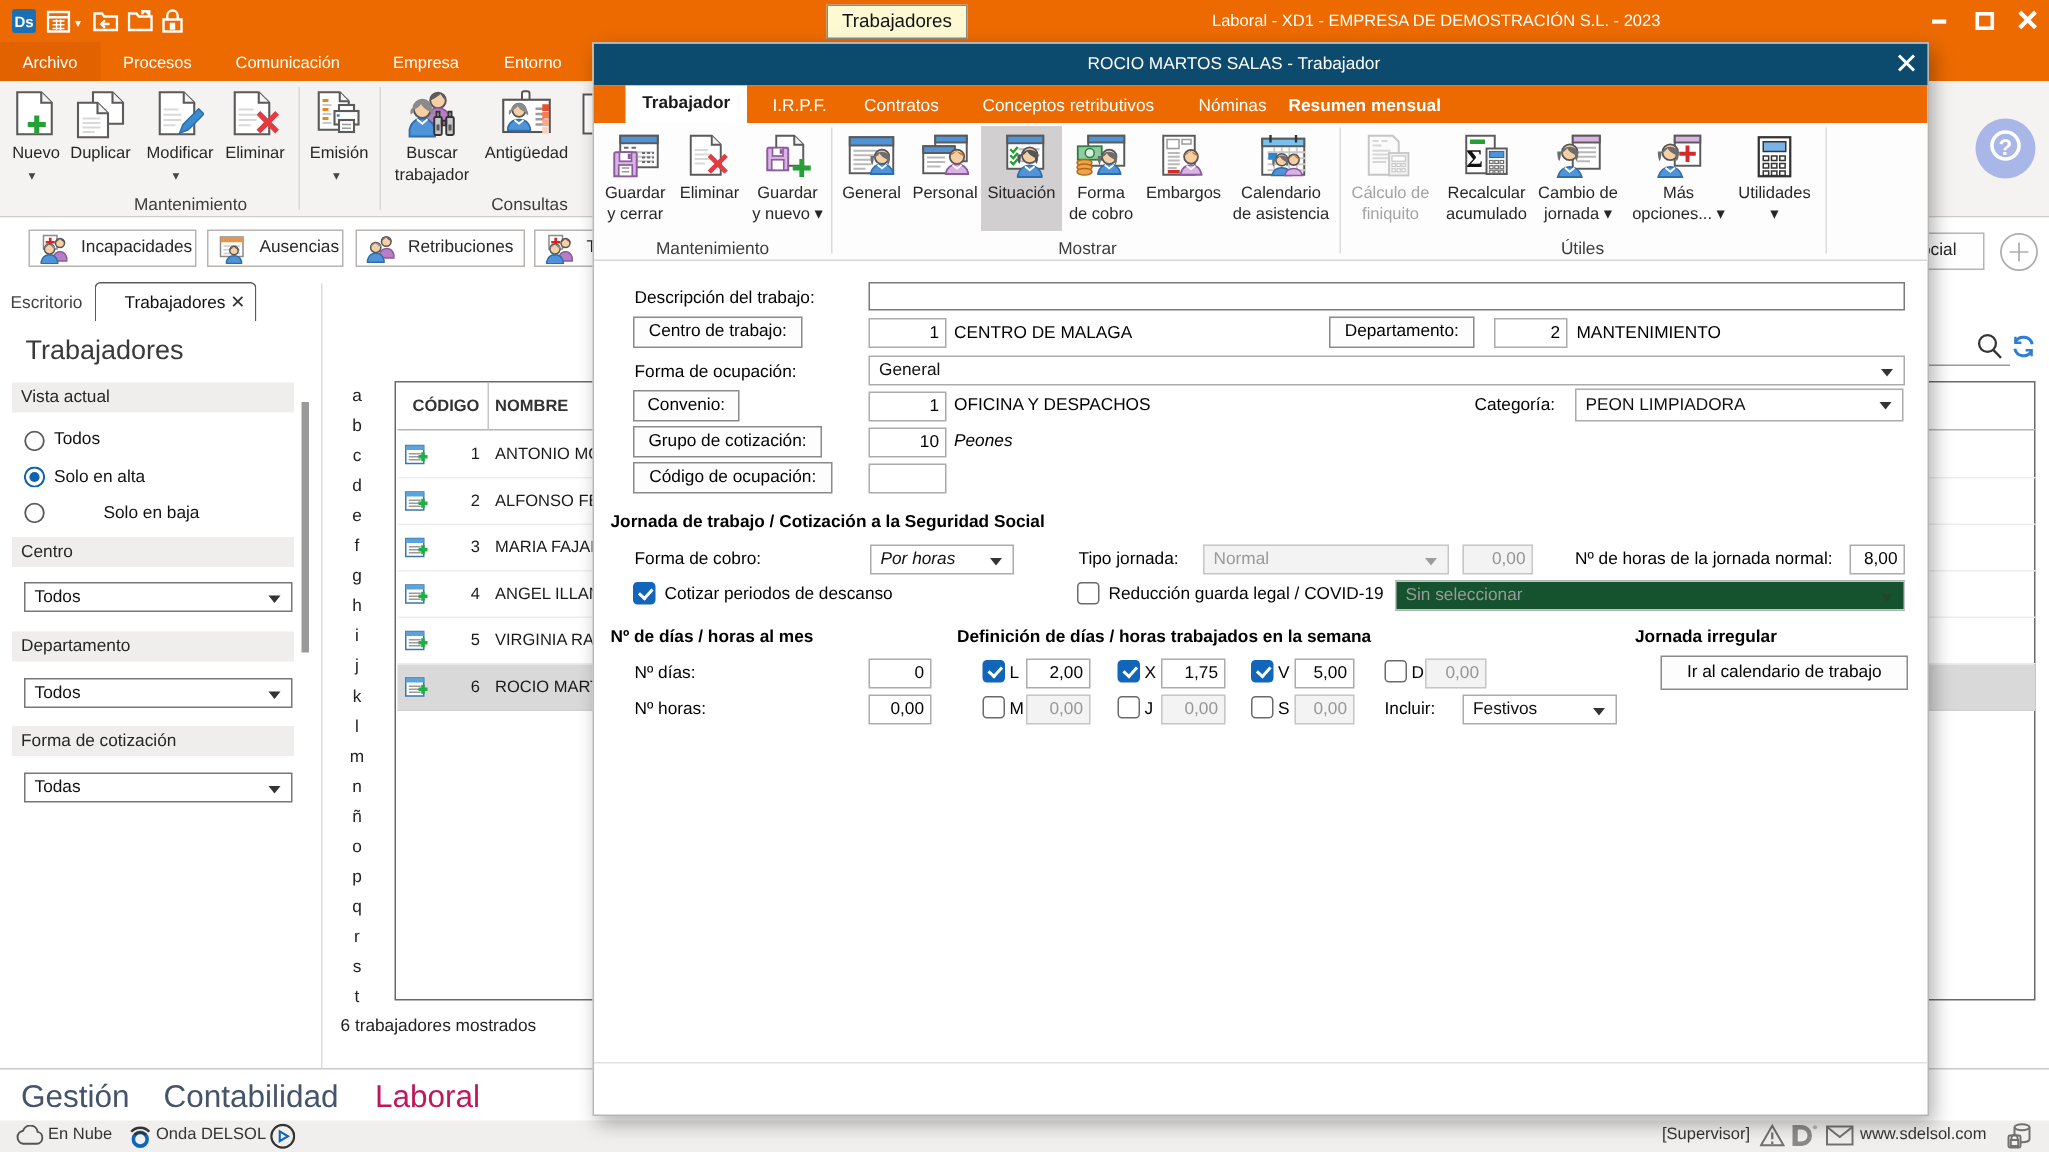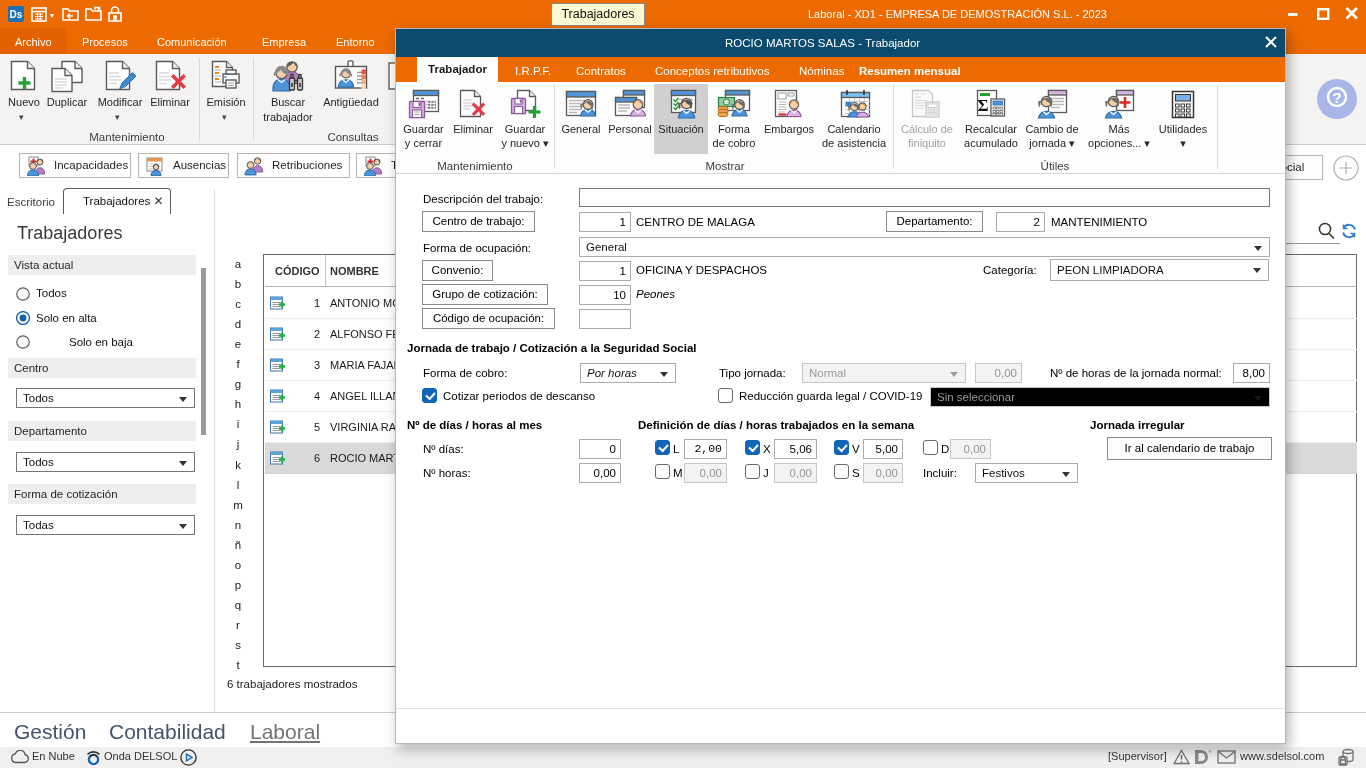--- a/index.html
+++ b/index.html
@@ -398,21 +398,21 @@
       <path d="M13.8 6.5A6 6 0 0 0 2.6 5.1"></path>
       <path d="M2.2 9.5a6 6 0 0 0 11.2 1.4"></path>
       <path d="M2.6 1.5v4h4" stroke-width="1.6"></path>
       <path d="M13.4 14.5v-4h-4" stroke-width="1.6"></path>
     </svg>
 <div class="abs" style="left:1285px; top:243px; width:55px; height:1px; background:#9a9a9a;"></div>
 
 <div id="modulebar">
   <span class="modtxt" style="left:14px; color:#44546a;">Gestión</span>
   <span class="modtxt" style="left:109px; color:#44546a;">Contabilidad</span>
-  <span class="modtxt" style="left:250px; color:#737373;text-decoration:underline;">Laboral</span>
+  <span class="modtxt" style="left:250px; color:#be185d;">Laboral</span>
 </div>
 
 <div id="statusbar">
   <svg class="abs" style="left:10px; top:3px;" width="19" height="14" viewBox="0 0 19 14" fill="none" stroke="#555" stroke-width="1.3">
         <path d="M5.5 12.5h9a4 4 0 0 0 .6-7.9 5 5 0 0 0-9.7-.8A4.4 4.4 0 0 0 5.5 12.5z"></path>
       </svg>
   <span class="abs" style="left:32px; top:3px;">En Nube</span>
   <svg class="abs" style="left:86px; top:2px;" width="15" height="17" viewBox="0 0 15 17">
         <circle cx="7.5" cy="10.5" r="4.6" fill="none" stroke="#1266ba" stroke-width="2.4"></circle>
         <path d="M1.5 5.5a8 8 0 0 1 12 0" fill="none" stroke="#333" stroke-width="1.7"></path>
@@ -700,34 +700,34 @@
   <div class="flabel" style="left:323px; top:338px;">Tipo jornada:</div>
   <div class="combo fdis" style="left:406px; top:334px; width:164px; color:#9a9a9a;">Normal<span class="arr" style="opacity:0.45;"></span></div>
   <div class="finput fnum fdis" style="left:579px; top:334px; width:47px;">0,00</div>
   <div class="flabel" style="left:654px; top:338px;">Nº de horas de la jornada normal:</div>
   <div class="finput fnum" style="left:837px; top:334px; width:37px;">8,00</div>
 
   <div class="cb on" style="left:26px; top:359px;"></div>
   <div class="flabel" style="left:47px; top:361px;">Cotizar periodos de descanso</div>
   <div class="cb" style="left:322px; top:359px;"></div>
   <div class="flabel" style="left:343px; top:361px;">Reducción guarda legal / COVID-19</div>
-  <div class="combo fdis" style="left:534px; top:358px; width:340px; color:#9a9a9a; background:#000000;">Sin seleccionar<span class="arr" style="opacity:0.45;"></span></div>
+  <div class="combo fdis" style="left:534px; top:358px; width:340px; color:#9a9a9a; background:#14532d;">Sin seleccionar<span class="arr" style="opacity:0.45;"></span></div>
 
   <div class="flabel" style="left:11px; top:390px; font-weight:bold;">Nº de días / horas al mes</div>
   <div class="flabel" style="left:242px; top:390px; font-weight:bold;">Definición de días / horas trabajados en la semana</div>
   <div class="flabel" style="left:694px; top:390px; font-weight:bold;">Jornada irregular</div>
 
   <div class="flabel" style="left:27px; top:414px;">Nº días:</div>
   <div class="finput fnum" style="left:183px; top:410px; width:42px;">0</div>
   <div class="cb on" style="left:259px; top:411px;"></div>
         <div class="flabel" style="left:277px; top:414px;">L</div>
-  <div class="finput fnum" style="left:288px; top:410px; width:43px;font-family:Liberation Mono, monospace;">2,00</div>
+  <div class="finput fnum" style="left:288px; top:410px; width:43px;">2,00</div>
   <div class="cb on" style="left:349px; top:411px;"></div>
         <div class="flabel" style="left:367px; top:414px;">X</div>
-  <div class="finput fnum" style="left:378px; top:410px; width:43px;">5,06</div>
+  <div class="finput fnum" style="left:378px; top:410px; width:43px;">1,75</div>
   <div class="cb on" style="left:438px; top:411px;"></div>
         <div class="flabel" style="left:456px; top:414px;">V</div>
   <div class="finput fnum" style="left:467px; top:410px; width:40px;">5,00</div>
   <div class="cb" style="left:527px; top:411px;"></div>
         <div class="flabel" style="left:545px; top:414px;">D</div>
   <div class="finput fnum fdis" style="left:554px; top:410px; width:41px;">0,00</div>
   <div class="finput" style="left:711px; top:408px; width:165px; height:23px; text-align:center; line-height:21px; background:#fdfdfd; border-color:#8a8a8a;">Ir al calendario de trabajo</div>
 
   <div class="flabel" style="left:27px; top:438px;">Nº horas:</div>
   <div class="finput fnum" style="left:183px; top:434px; width:42px;">0,00</div>

